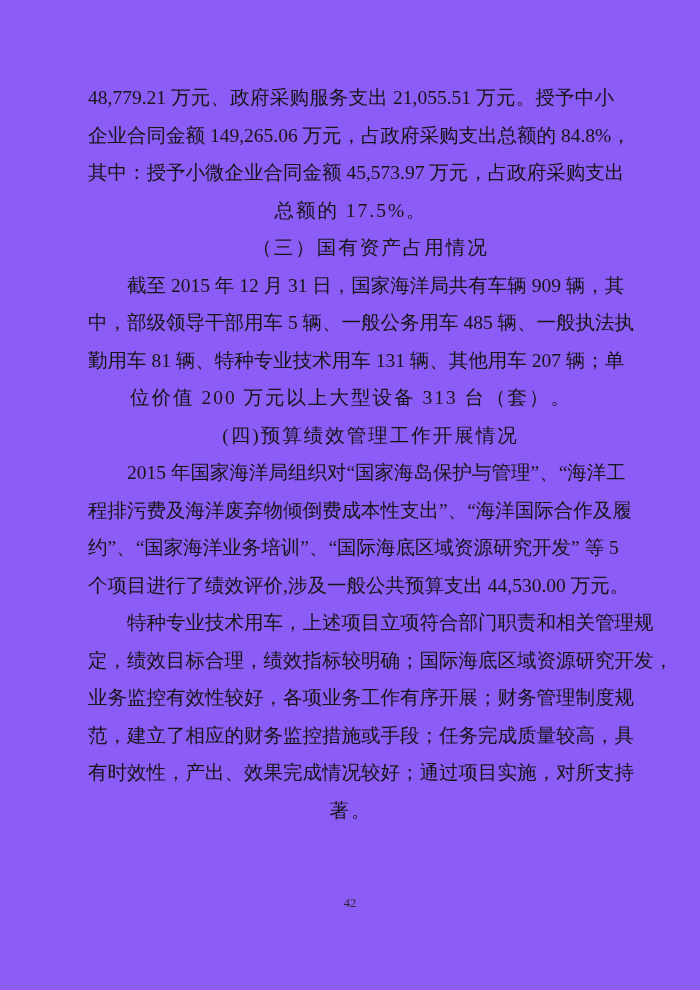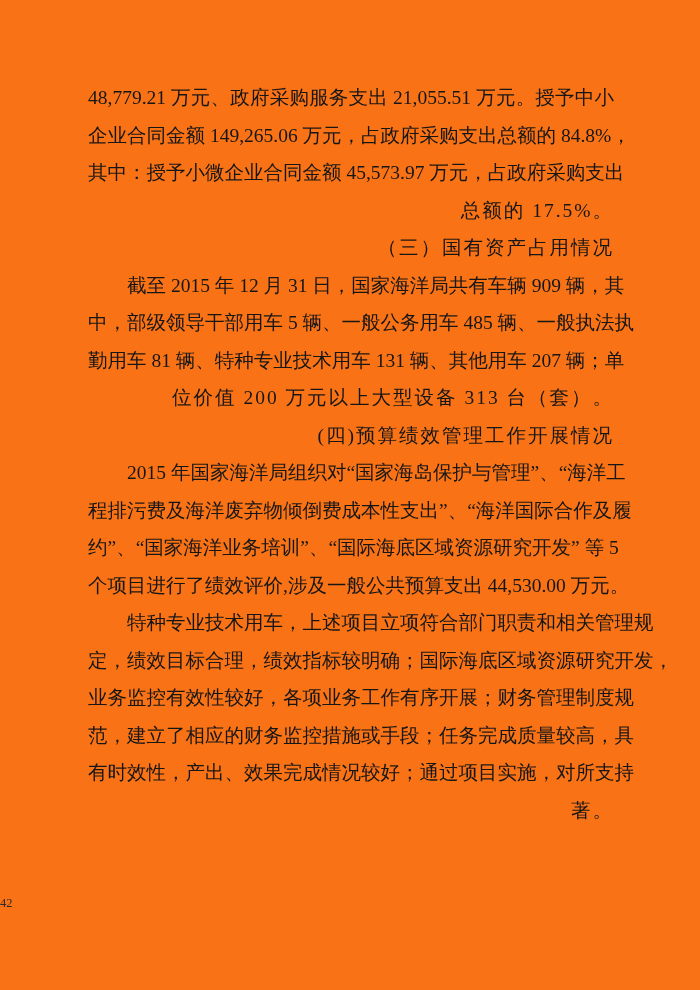--- a/index.html
+++ b/index.html
@@ -4,21 +4,21 @@
 <style>
   html, body {
     margin: 0;
     padding: 0;
     background: #ffffff;
   }
   .page {
     position: relative;
     width: 700px;
     height: 990px;
-    background: #f97316;
+    background: #8b5cf6;
     font-family: "Liberation Serif", serif;
     color: #161616;
     overflow: hidden;
   }
   .content {
     position: absolute;
     left: 88px;
     top: 79px;
     width: 526px;
   }
@@ -29,32 +29,32 @@
     white-space: nowrap;
     color: #161616;
   }
   
   .line.fill {
     text-align: justify;
     text-align-last: justify;
   }
   
   .line.last, .line.heading {
-    text-align: right;
+    text-align: center;
     letter-spacing: 2px;
   }
   .line.indent {
     text-indent: 39px;
   }
   .footer {
     position: absolute;
     top: 896px;
     left: 0;
     width: 100%;
-    text-align: left;
+    text-align: center;
     font-size: 12.5px;
     color: #2a2a2a;
     font-family: "Liberation Serif", serif;
   }
 </style>
 </head>
 <body>
 
 <div class="page">
   <div class="content">

